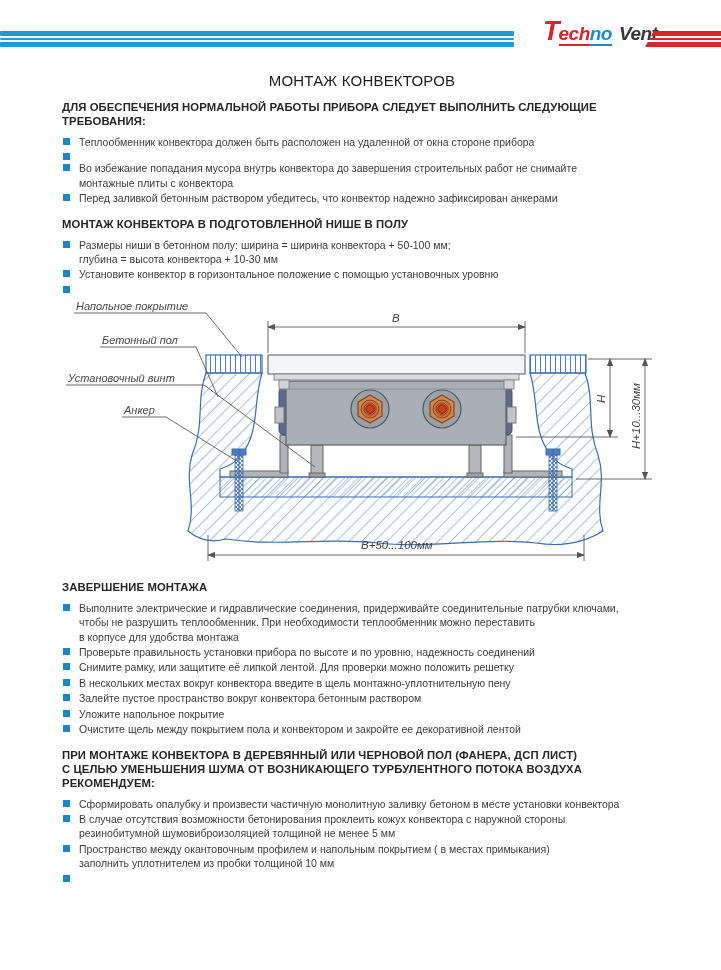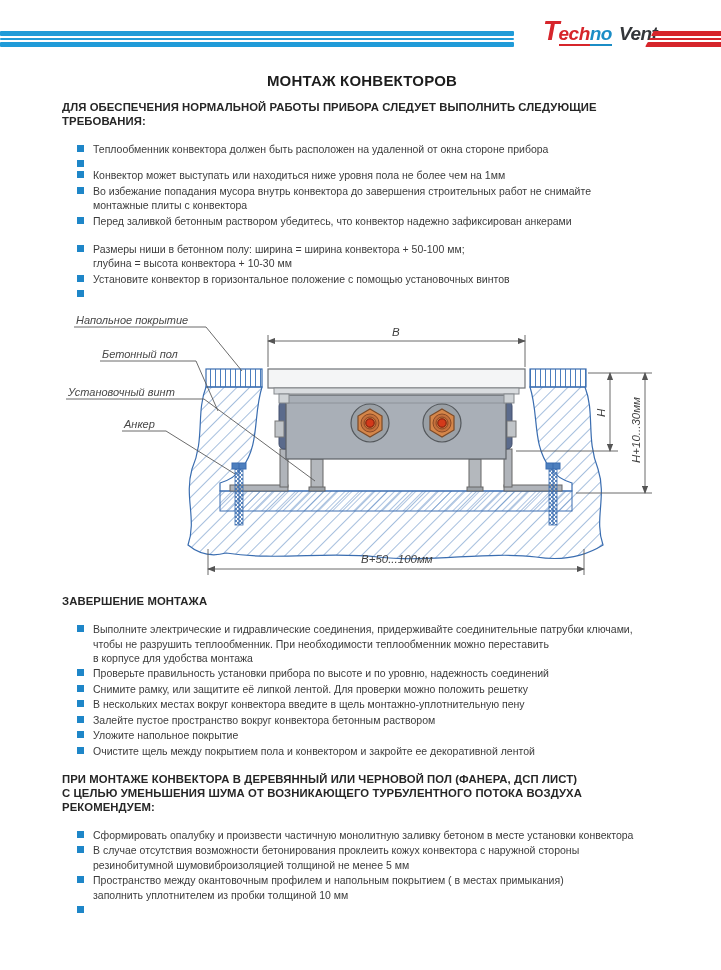--- a/index.html
+++ b/index.html
@@ -14,23 +14,23 @@
   .bar-thick{height:5px;margin-bottom:2px;}
   .bar-thin{height:2px;margin-bottom:2px;}
   .logo{position:absolute;left:543px;top:16px;width:125px;font-style:italic;font-weight:bold;white-space:nowrap;}
   .logo .t1{color:#d6252b;font-size:27px;letter-spacing:-1px;}
   .logo .t2{color:#d6252b;font-size:19px;border-bottom:2px solid #d6252b;letter-spacing:-0.5px;}
   .logo .t3{color:#1b8dc6;font-size:19px;border-bottom:2px solid #1b8dc6;letter-spacing:-0.5px;}
   .logo .t4{color:#33363a;font-size:19px;margin-left:7px;letter-spacing:-0.5px;}
 
   
   .content{width:600px;margin-left:62px;}
-  .page-title{text-align:center;font-weight:bold;font-size:15px;color:#1d1d1d;letter-spacing:0.2px;margin:14px 0 10px 0;}
+  .page-title{text-align:center;font-weight:normal;font-size:15px;color:#1d1d1d;letter-spacing:0.2px;margin:14px 0 10px 0;}
   .sec-heading{font-weight:bold;font-size:11.3px;color:#262626;margin:11px 0 7px 0;white-space:pre-line;line-height:14px;letter-spacing:0.1px;}
-  ul.blist{list-style:none;margin:14px;padding:0;}
+  ul.blist{list-style:none;margin:0;padding:0;}
   ul.blist li{display:flex;align-items:flex-start;margin:0 0 1px 0;}
   .sq{flex:0 0 auto;width:7px;height:7px;margin:3px 9px 0 1px;}
   .li-text{white-space:pre-line;font-size:10.5px;line-height:14.4px;}
 
   
   .diagram-wrap{margin:4px 0 0 -4px;}
   .dlabel{font-style:italic;font-size:11px;fill:#474747;font-family:"Liberation Sans",sans-serif;}
   .dim{font-style:italic;font-size:11.5px;fill:#3f3f3f;font-family:"Liberation Sans",sans-serif;}
   .thin{stroke:#5a5a5a;stroke-width:0.9;fill:none;}
 </style>
@@ -62,44 +62,41 @@
     <ul class="blist">
       <li>
           <span class="sq" style="background:#1e86c8"></span>
           <span class="li-text">Теплообменник конвектора должен быть расположен на удаленной от окна стороне прибора</span>
         </li>
       <li>
           <span class="sq" style="background:#1e86c8"></span>
         </li>
       <li>
           <span class="sq" style="background:#1e86c8"></span>
-          <span class="li-text">Конвектор может выступать или находиться ниже уровня пола не более чем на 1мм</span>
-        </li>
-      <li>
-          <span class="sq" style="background:#1e86c8"></span>
           <span class="li-text">Во избежание попадания мусора внутрь конвектора до завершения строительных работ не снимайте
 монтажные плиты с конвектора</span>
         </li>
       <li>
           <span class="sq" style="background:#1e86c8"></span>
           <span class="li-text">Перед заливкой бетонным раствором убедитесь, что конвектор надежно зафиксирован анкерами</span>
         </li>
     </ul>
   </div>
 
   <div>
+    <div class="sec-heading">МОНТАЖ КОНВЕКТОРА В ПОДГОТОВЛЕННОЙ НИШЕ В ПОЛУ</div>
     <ul class="blist">
       <li>
           <span class="sq" style="background:#1e86c8"></span>
           <span class="li-text">Размеры ниши в бетонном полу: ширина = ширина конвектора + 50-100 мм;
 глубина = высота конвектора + 10-30 мм</span>
         </li>
       <li>
           <span class="sq" style="background:#1e86c8"></span>
-          <span class="li-text">Установите конвектор в горизонтальное положение с помощью установочных винтов</span>
+          <span class="li-text">Установите конвектор в горизонтальное положение с помощью установочных уровню</span>
         </li>
       <li>
           <span class="sq" style="background:#1e86c8"></span>
         </li>
     </ul>
   </div>
 
   <div class="diagram-wrap">
   <svg width="600" height="268" viewBox="0 0 600 268">
     <defs>

